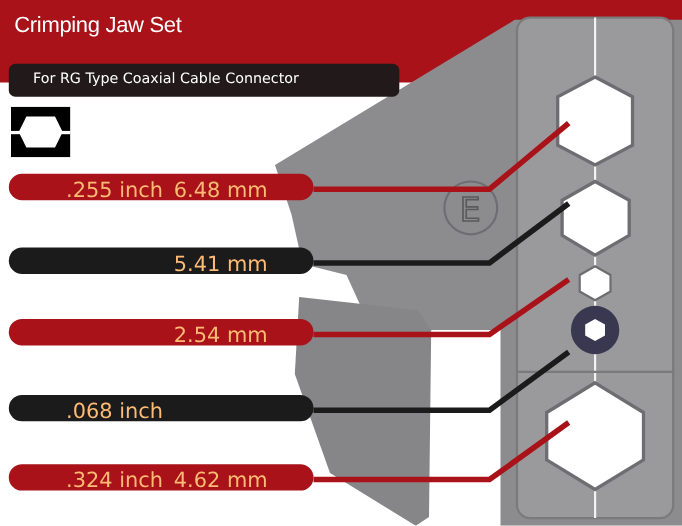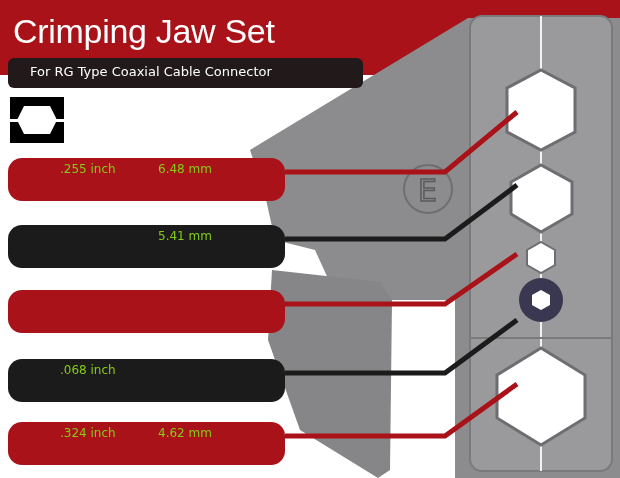--- a/index.html
+++ b/index.html
@@ -1,22 +1,22 @@
 <!DOCTYPE html>
 <html><head>
   <meta charset="utf-8">
   <style>
     html, body { margin:0; padding:0; }
     body { width:620px; height:478px; position:relative; overflow:hidden; background:#ffffff; font-family:"DejaVu Sans", sans-serif; }
     .header-band { position:absolute; left:0; top:0; width:620px; height:75px; background:#a81218; }
-    .title { position:absolute; left:13px; top:12px; color:#fff; font-size:34px; font-family:"Liberation Sans", sans-serif; letter-spacing:-0.3px; }
+    .title { position:absolute; left:13px; top:12px; color:#fff; font-size:20px; font-family:"Liberation Sans", sans-serif; letter-spacing:-0.3px; }
     .subtitle-bar { position:absolute; left:8px; top:58px; width:355px; height:30px; background:#221a1a; border-radius:6px; }
     .subtitle { position:absolute; left:30px; top:64px; color:#fff; font-size:13px; font-family:"DejaVu Sans", sans-serif; }
     .legend-icon { position:absolute; left:10px; top:97px; width:54px; height:46px; }
-    .pill { position:absolute; left:8px; width:277px; height:43px; border-radius:14px; color:#84cc16; font-size:12px; display:flex; align-items:center; }
+    .pill { position:absolute; left:8px; width:277px; height:24px; border-radius:14px; color:#fdba74; font-size:19px; display:flex; align-items:center; }
     .pill.red { background:#a81218; }
     .pill.black { background:#1b1b1b; }
     .pill .inch { position:absolute; left:52px; top:4px; }
     .pill .mm { position:absolute; left:150px; top:4px; }
     svg.art { position:absolute; left:0; top:0; }
   </style>
 </head>
 <body>
 
 <div class="header-band"></div>
@@ -59,20 +59,21 @@
 </svg>
 
 <div class="pill red" style="top:158px">
   <span class="inch">.255 inch</span>
   <span class="mm">6.48 mm</span>
 </div>
 <div class="pill black" style="top:225px">
   <span class="mm">5.41 mm</span>
 </div>
 <div class="pill red" style="top:290px">
+  <span class="mm">2.54 mm</span>
 </div>
 <div class="pill black" style="top:359px">
   <span class="inch">.068 inch</span>
 </div>
 <div class="pill red" style="top:422px">
   <span class="inch">.324 inch</span>
   <span class="mm">4.62 mm</span>
 </div>
 
 </body></html>

